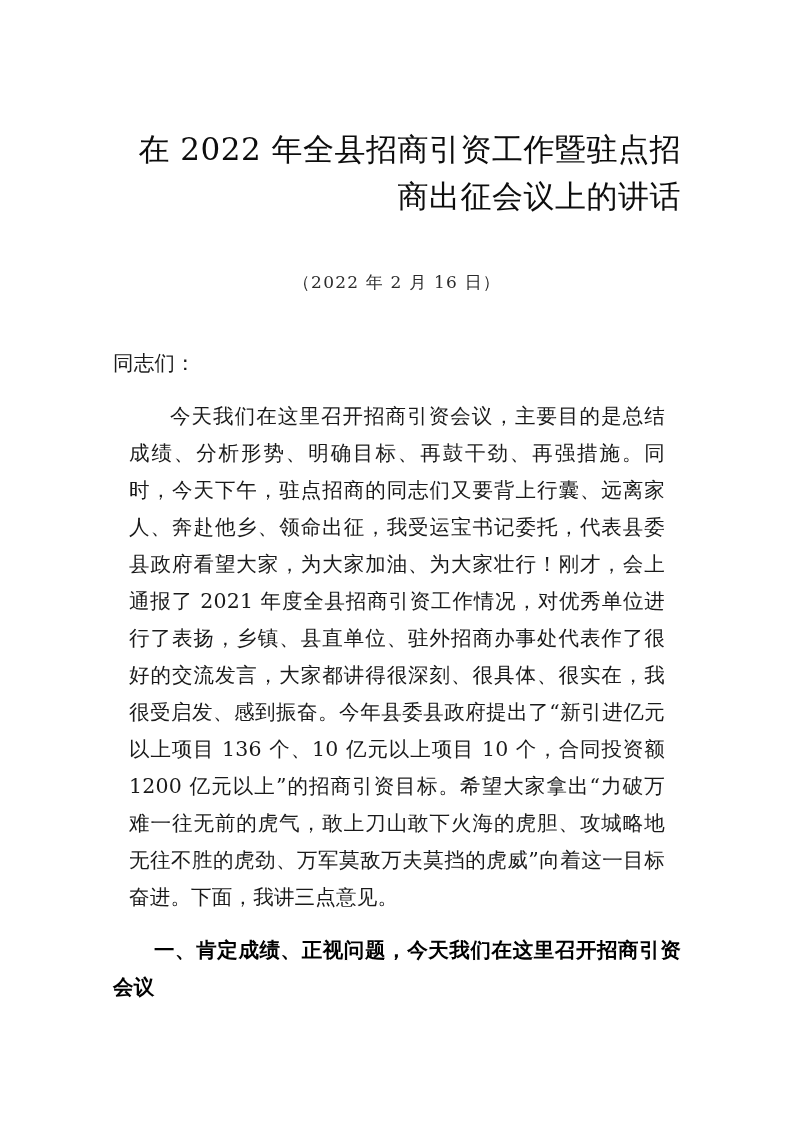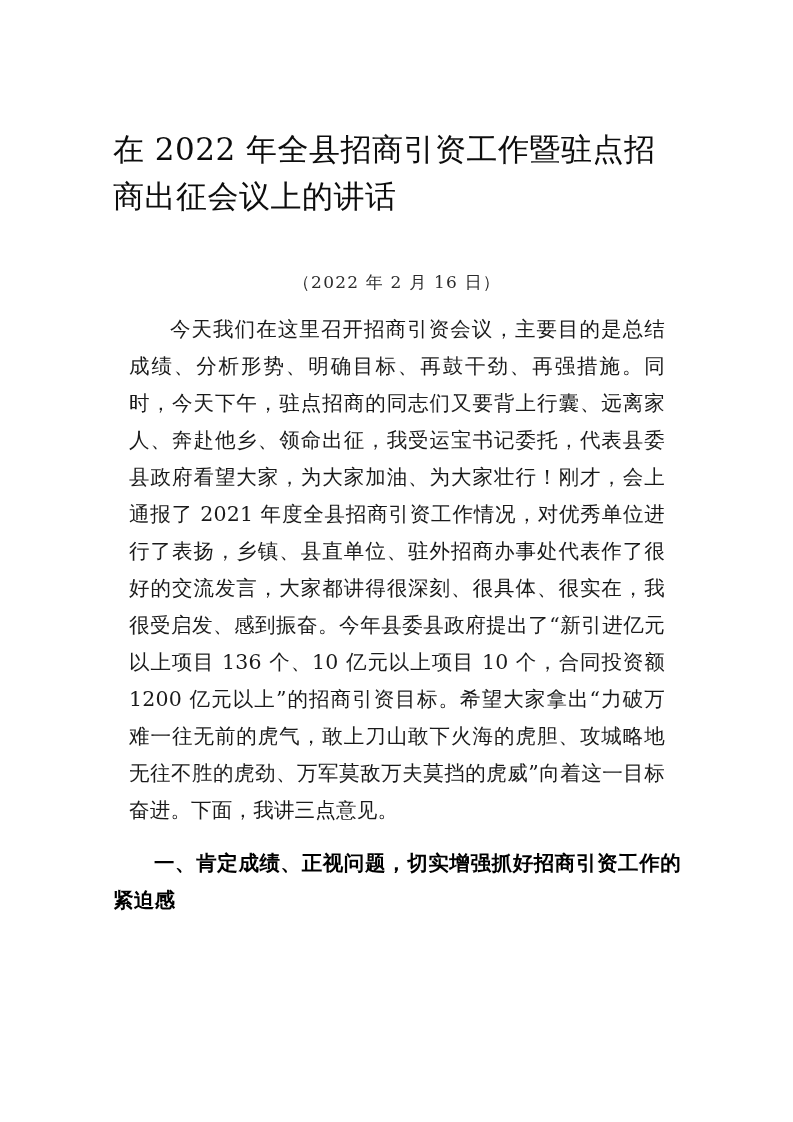--- a/index.html
+++ b/index.html
@@ -27,21 +27,21 @@
 
   
   .doc-title {
     margin: 0;
     padding-top: 126px;
     font-family: "DejaVu Serif", "Liberation Serif", serif;
     font-size: 31px;
     line-height: 47px;
     font-weight: 400;
     color: #0d0d0d;
-    text-align: left;
+    text-align: right;
     letter-spacing: 0.5px;
     text-indent: 0;
     white-space: normal;
   }
 
   
   .doc-date {
     margin: 12px;
     padding-top: 37px;
     font-family: "DejaVu Serif", "Liberation Serif", serif;
@@ -95,20 +95,21 @@
 </head>
 <body>
 
 <div class="page">
   <div class="content">
 
     <h1 class="doc-title">在 2022 年全县招商引资工作暨驻点招商出征会议上的讲话</h1>
 
     <p class="doc-date">（2022 年 2 月 16 日）</p>
 
+    <p class="salutation">同志们：</p>
 
     <p class="body-para">今天我们在这里召开招商引资会议，主要目的是总结成绩、分析形势、明确目标、再鼓干劲、再强措施。同时，今天下午，驻点招商的同志们又要背上行囊、远离家人、奔赴他乡、领命出征，我受运宝书记委托，代表县委县政府看望大家，为大家加油、为大家壮行！刚才，会上通报了 2021 年度全县招商引资工作情况，对优秀单位进行了表扬，乡镇、县直单位、驻外招商办事处代表作了很好的交流发言，大家都讲得很深刻、很具体、很实在，我很受启发、感到振奋。今年县委县政府提出了“新引进亿元以上项目 136 个、10 亿元以上项目 10 个，合同投资额 1200 亿元以上”的招商引资目标。希望大家拿出“力破万难一往无前的虎气，敢上刀山敢下火海的虎胆、攻城略地无往不胜的虎劲、万军莫敌万夫莫挡的虎威”向着这一目标奋进。下面，我讲三点意见。</p>
 
-    <p class="section-heading">一、肯定成绩、正视问题，切实增强抓好招商引资工作的紧迫感</p>
+    <p class="section-heading">一、肯定成绩、正视问题，今天我们在这里召开招商引资会议</p>
 
 
   </div>
 </div>
 
 </body></html>

